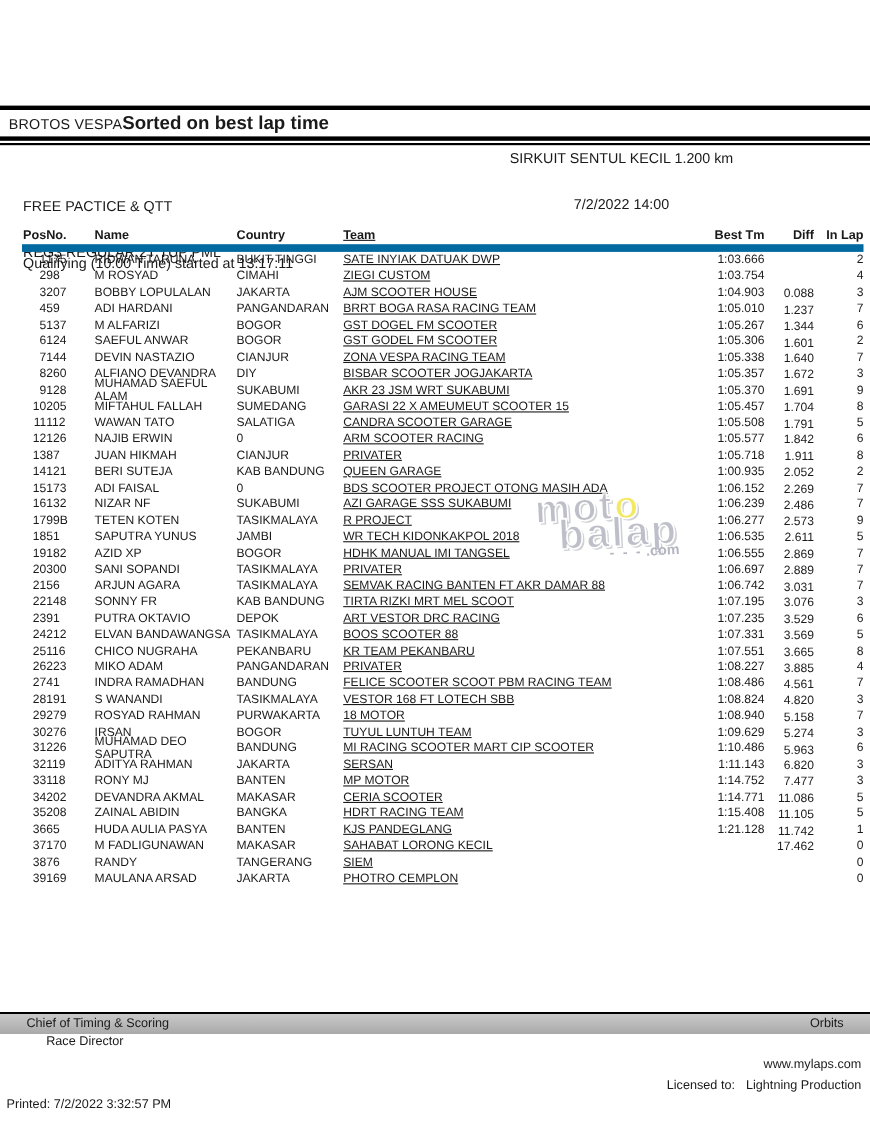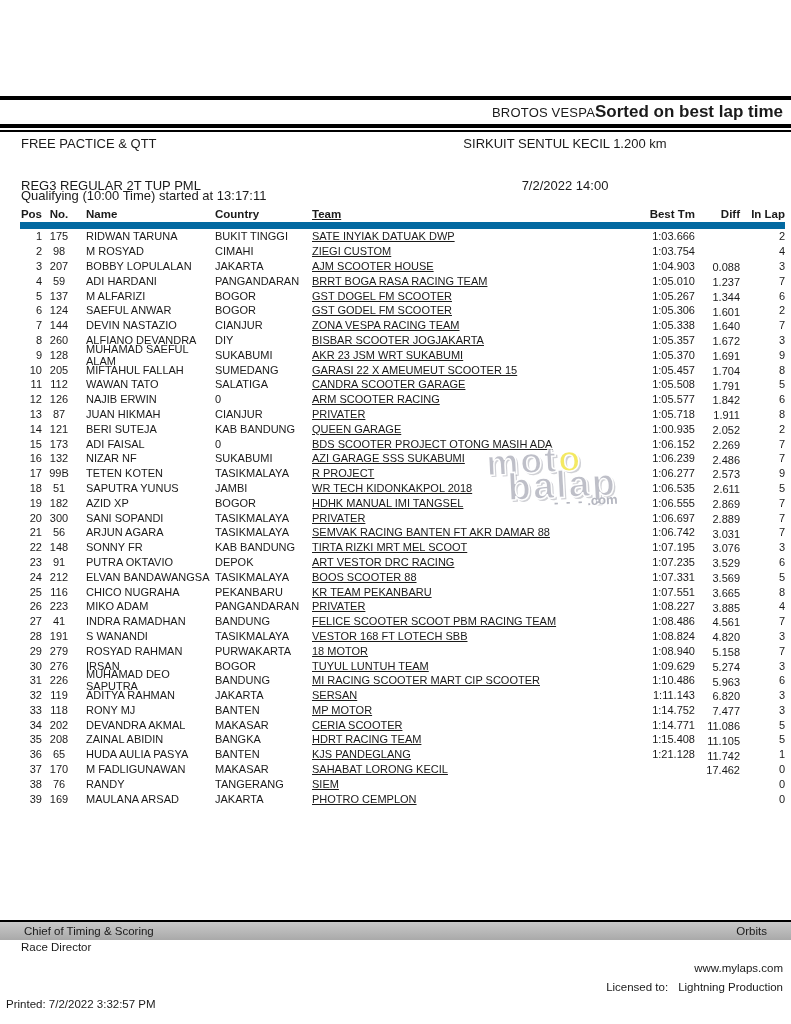--- a/index.html
+++ b/index.html
@@ -4,38 +4,38 @@
 <style>
   html,body{margin:0;padding:0;background:#e8e8e8;}
   .page{
     position:relative;width:791px;height:1024px;background:#ffffff;
     font-family:"Liberation Sans",sans-serif;color:#1a1a1a;overflow:hidden;
     margin:0 auto;
   }
   
   .rule-top{position:absolute;left:0;right:0;top:96px;height:4px;background:#000;}
   .title-band{position:absolute;left:0;right:0;top:100px;height:24px;
-    display:flex;justify-content:flex-end;align-items:center;padding:0 8px;}
+    display:flex;justify-content:flex-start;align-items:center;padding:0 8px;}
   .event-name{font-size:13px;letter-spacing:.2px;}
   .sorted-label{font-size:17px;font-weight:bold;}
   .rule-double{position:absolute;left:0;right:0;top:124px;}
   .rule-double .thick{height:4px;background:#000;}
   .rule-double .thin{height:2px;background:#000;margin-top:2px;}
   
   .info-line{position:absolute;font-size:13px;}
-  .il-left{left:21px;}
+  .il-left{left:21px;margin-top:44px;}
   .il-mid{left:430px;width:270px;text-align:center;}
   .row1{top:136px;} .row2{top:178px;} .row3{top:188px;}
   
   .results{position:absolute;left:20px;right:6px;top:205px;}
   .thead{display:flex;align-items:flex-end;height:15px;border-bottom:7px solid #0369a1;
     font-weight:bold;font-size:11.5px;padding-bottom:2px;}
   .trow{display:flex;align-items:center;height:14.8px;font-size:11px;}
   .c-pos{width:22px;text-align:right;}
-  .c-no{width:34px;text-align:center;}
+  .c-no{width:34px;text-align:left;}
   .c-name{width:139px;padding-left:10px;box-sizing:border-box;text-align:left;}
   .c-country{width:97px;text-align:left;}
   .c-team{flex:1;text-align:left;text-decoration:underline;}
   .c-best{width:60px;text-align:right;}
   .c-diff{width:45px;text-align:right;margin-top:32px;}
   .c-lap{width:45px;text-align:right;}
   
   .watermark{position:absolute;left:487px;top:442px;opacity:.8;transform:rotate(-3deg);
     pointer-events:none;z-index:5;line-height:1;}
   .wm-l1,.wm-l2{font-weight:800;letter-spacing:2px;color:#aeb0bb;
@@ -44,21 +44,21 @@
   .wm-l2{font-size:38px;margin-top:-12px;margin-left:20px;}
   .wm-accent{color:#f2e43c;}
   .wm-l3{font-size:13px;font-weight:bold;color:#a2a4b0;text-align:right;margin-top:-8px;
     text-shadow:1px 1px 0 #fff;}
   .wm-dashes{letter-spacing:2px;margin-right:3px;}
   
   .footer-rule{position:absolute;left:0;right:0;top:920px;height:2px;background:#000;}
   .footer-bar{position:absolute;left:0;right:0;top:922px;height:18px;
     background:linear-gradient(#c9c9c9,#a9a9a9);display:flex;justify-content:space-between;
     align-items:center;padding:0 24px;font-size:11.5px;}
-  .race-director{position:absolute;left:5px;top:941px;font-size:11.5px;padding-left:16px;}
+  .race-director{position:absolute;left:26px;top:941px;font-size:11.5px;padding-left:16px;}
   .website{position:absolute;right:8px;top:962px;font-size:11.5px;}
   .licensed{position:absolute;right:8px;top:981px;font-size:11.5px;}
   .licensed .lbl{margin-right:10px;}
   .printed{position:absolute;left:6px;top:998px;font-size:11.5px;}
 </style>
 </head>
 <body>
 
 <div class="page">
 

